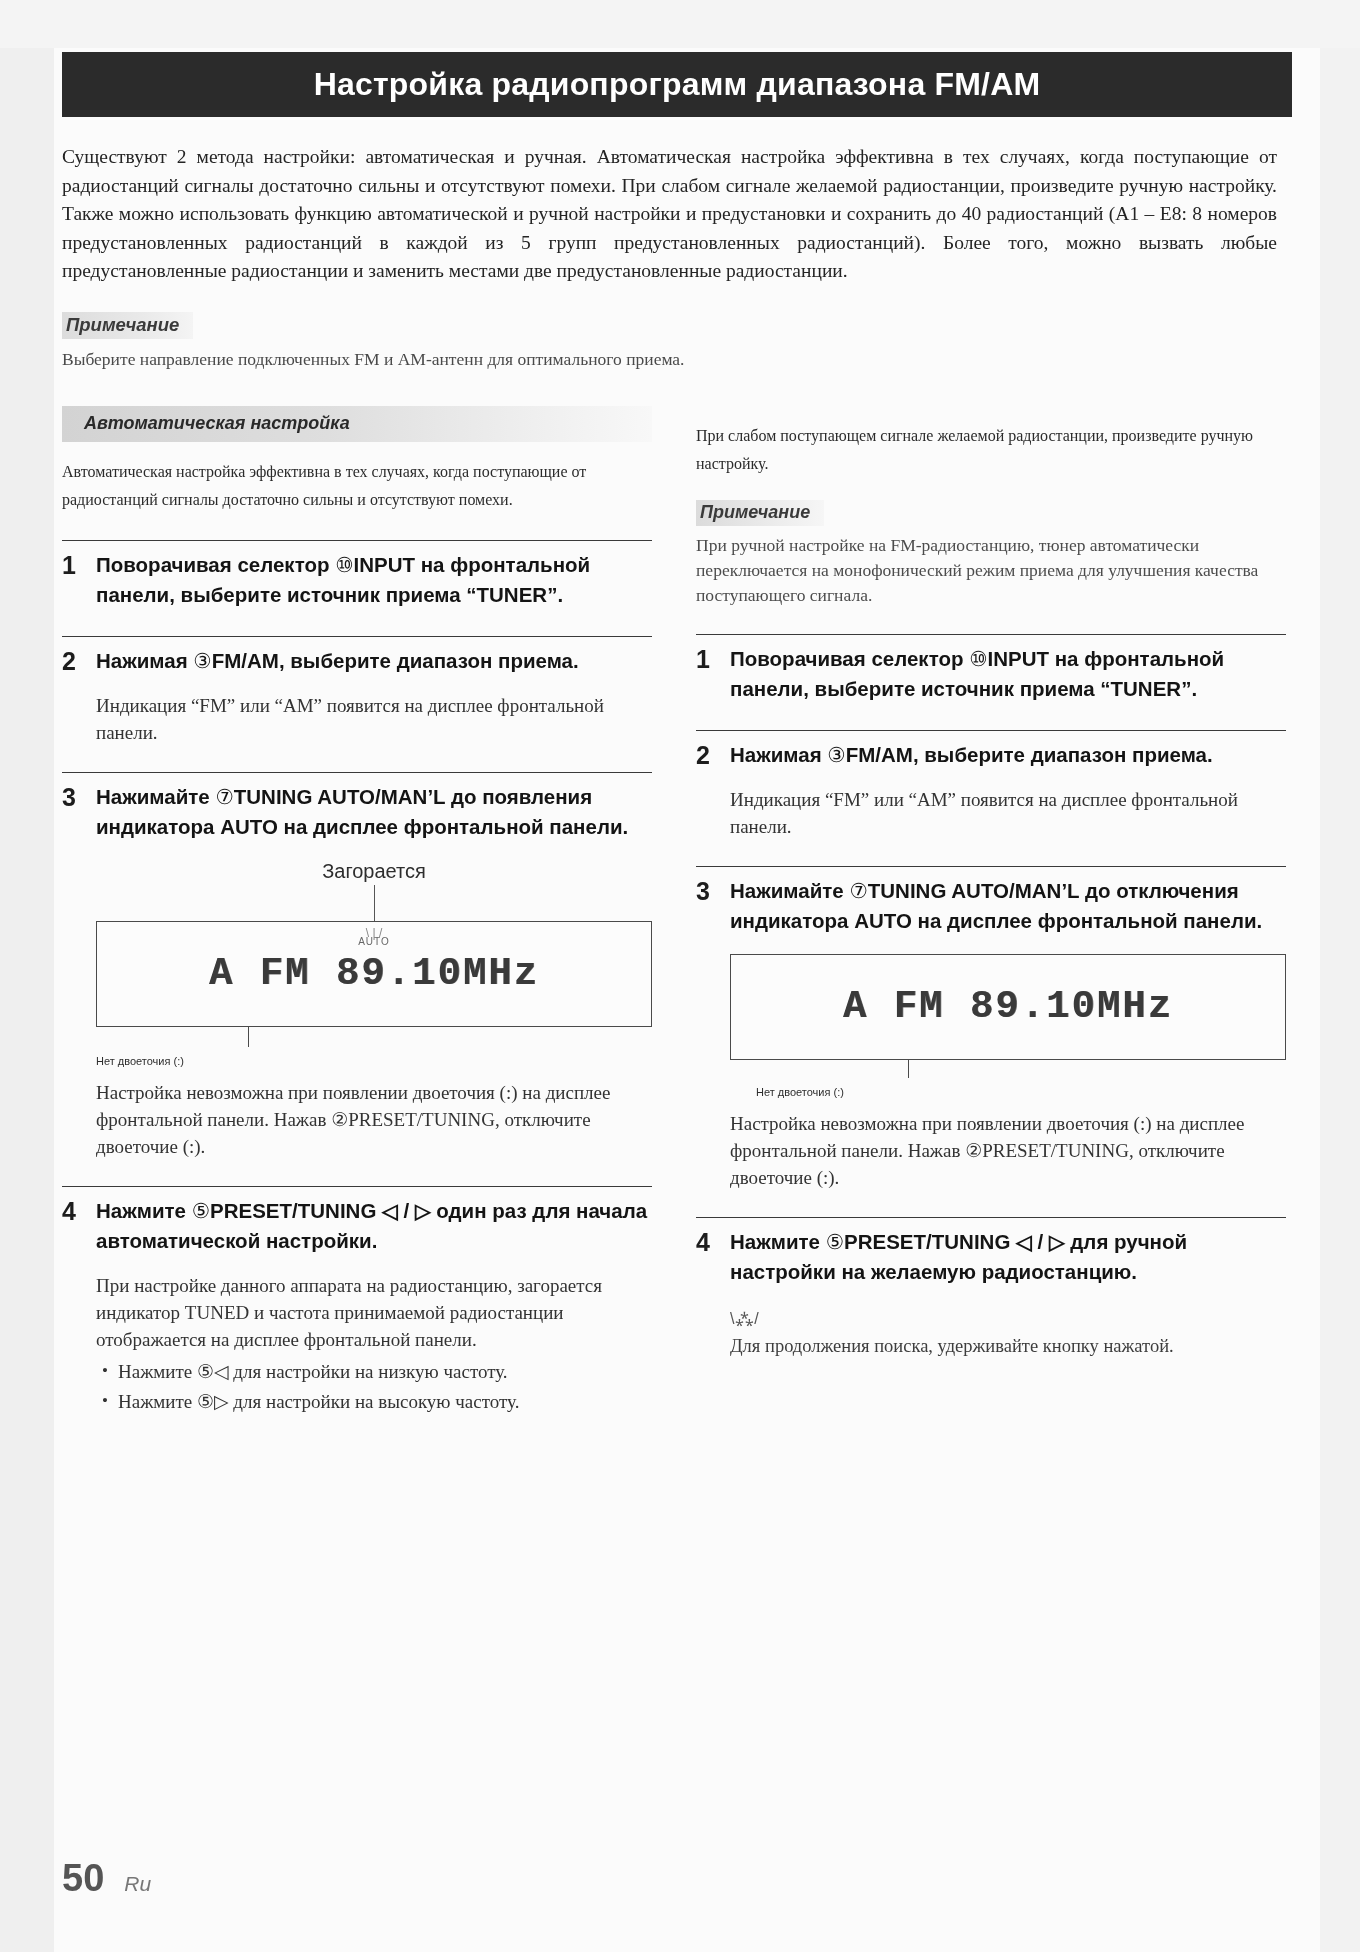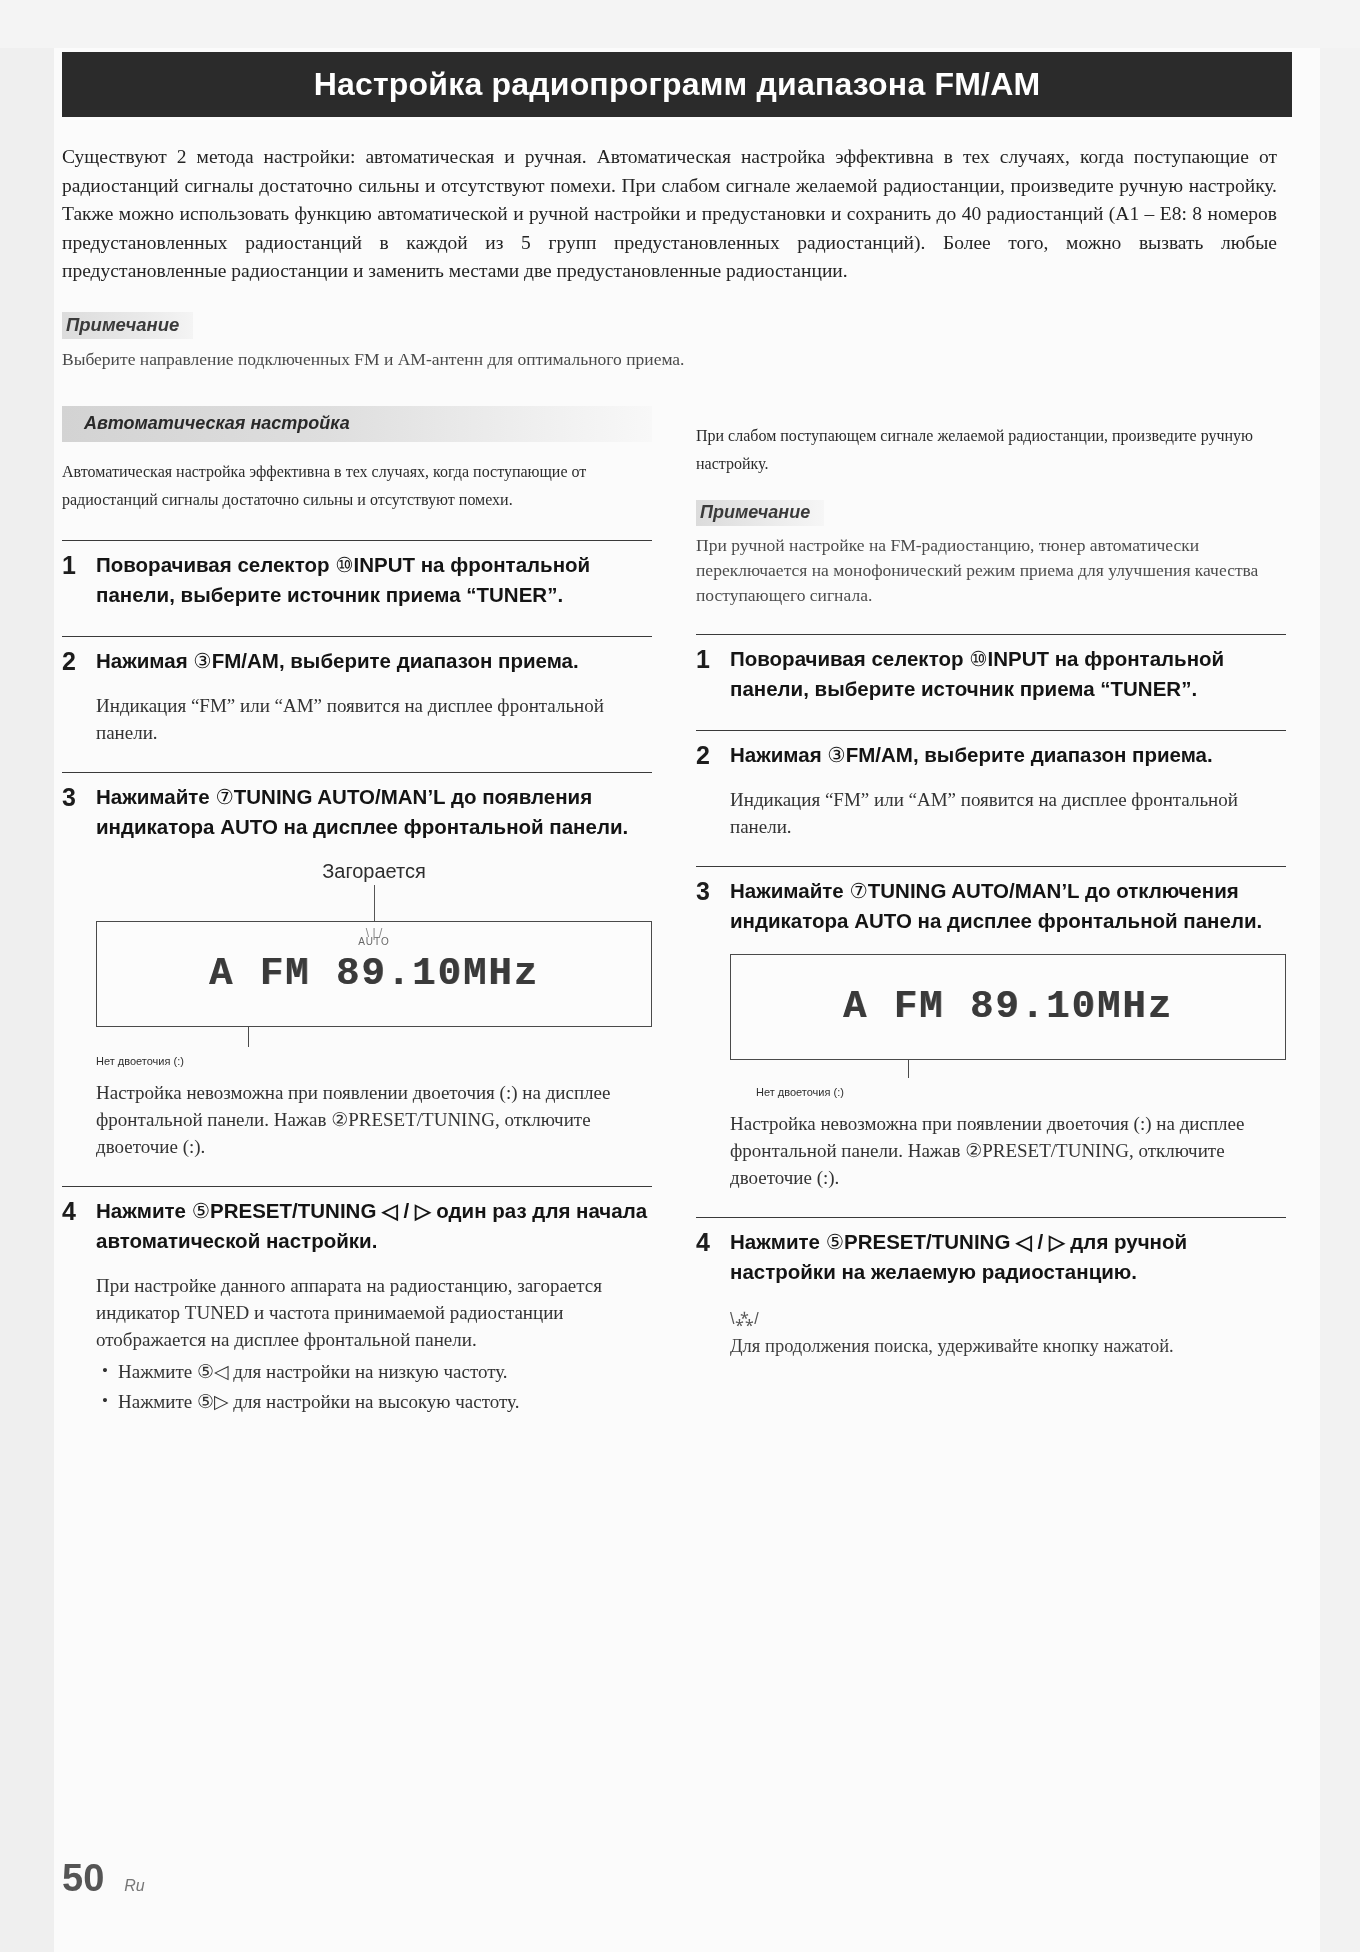--- a/index.html
+++ b/index.html
@@ -269,21 +269,21 @@
     display: flex;
     align-items: baseline;
     gap: 20px;
   }
   .pagenum .n {
     font-size: 38px;
     font-weight: bold;
     color: #555;
   }
   .pagenum .ru {
-    font-size: 16px;
+    font-size: 21px;
     font-style: italic;
     color: #777;
   }
   .nowrap { white-space: nowrap; }
 </style>
 </head>
 <body>
 
 <div class="page">
   <div class="scan-edge-l"></div>

